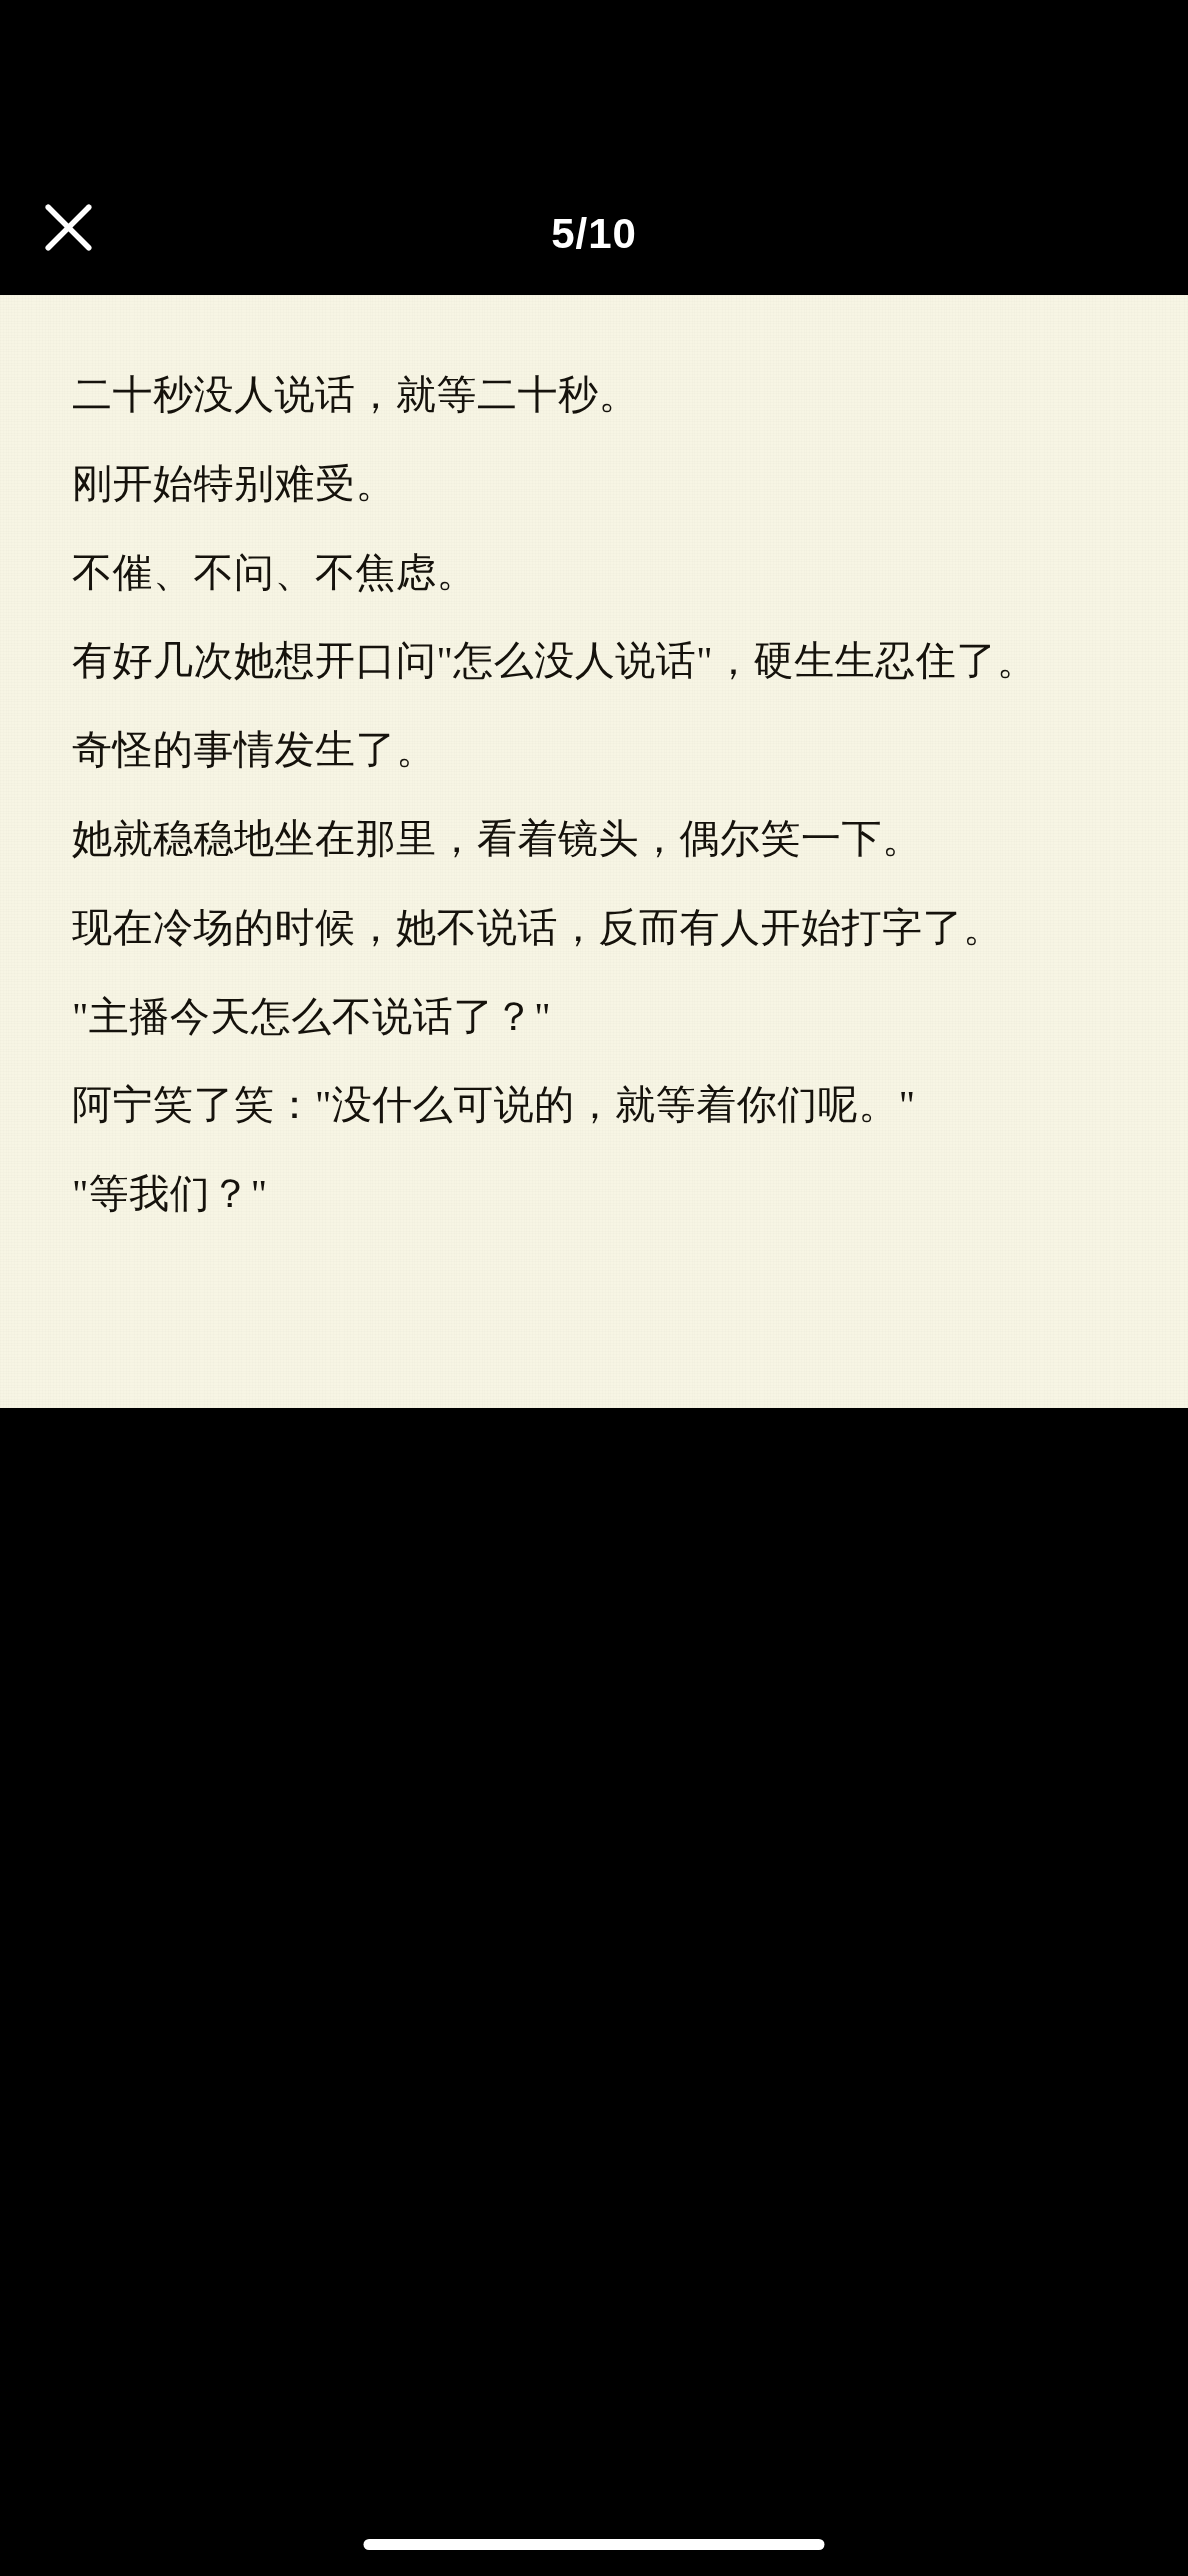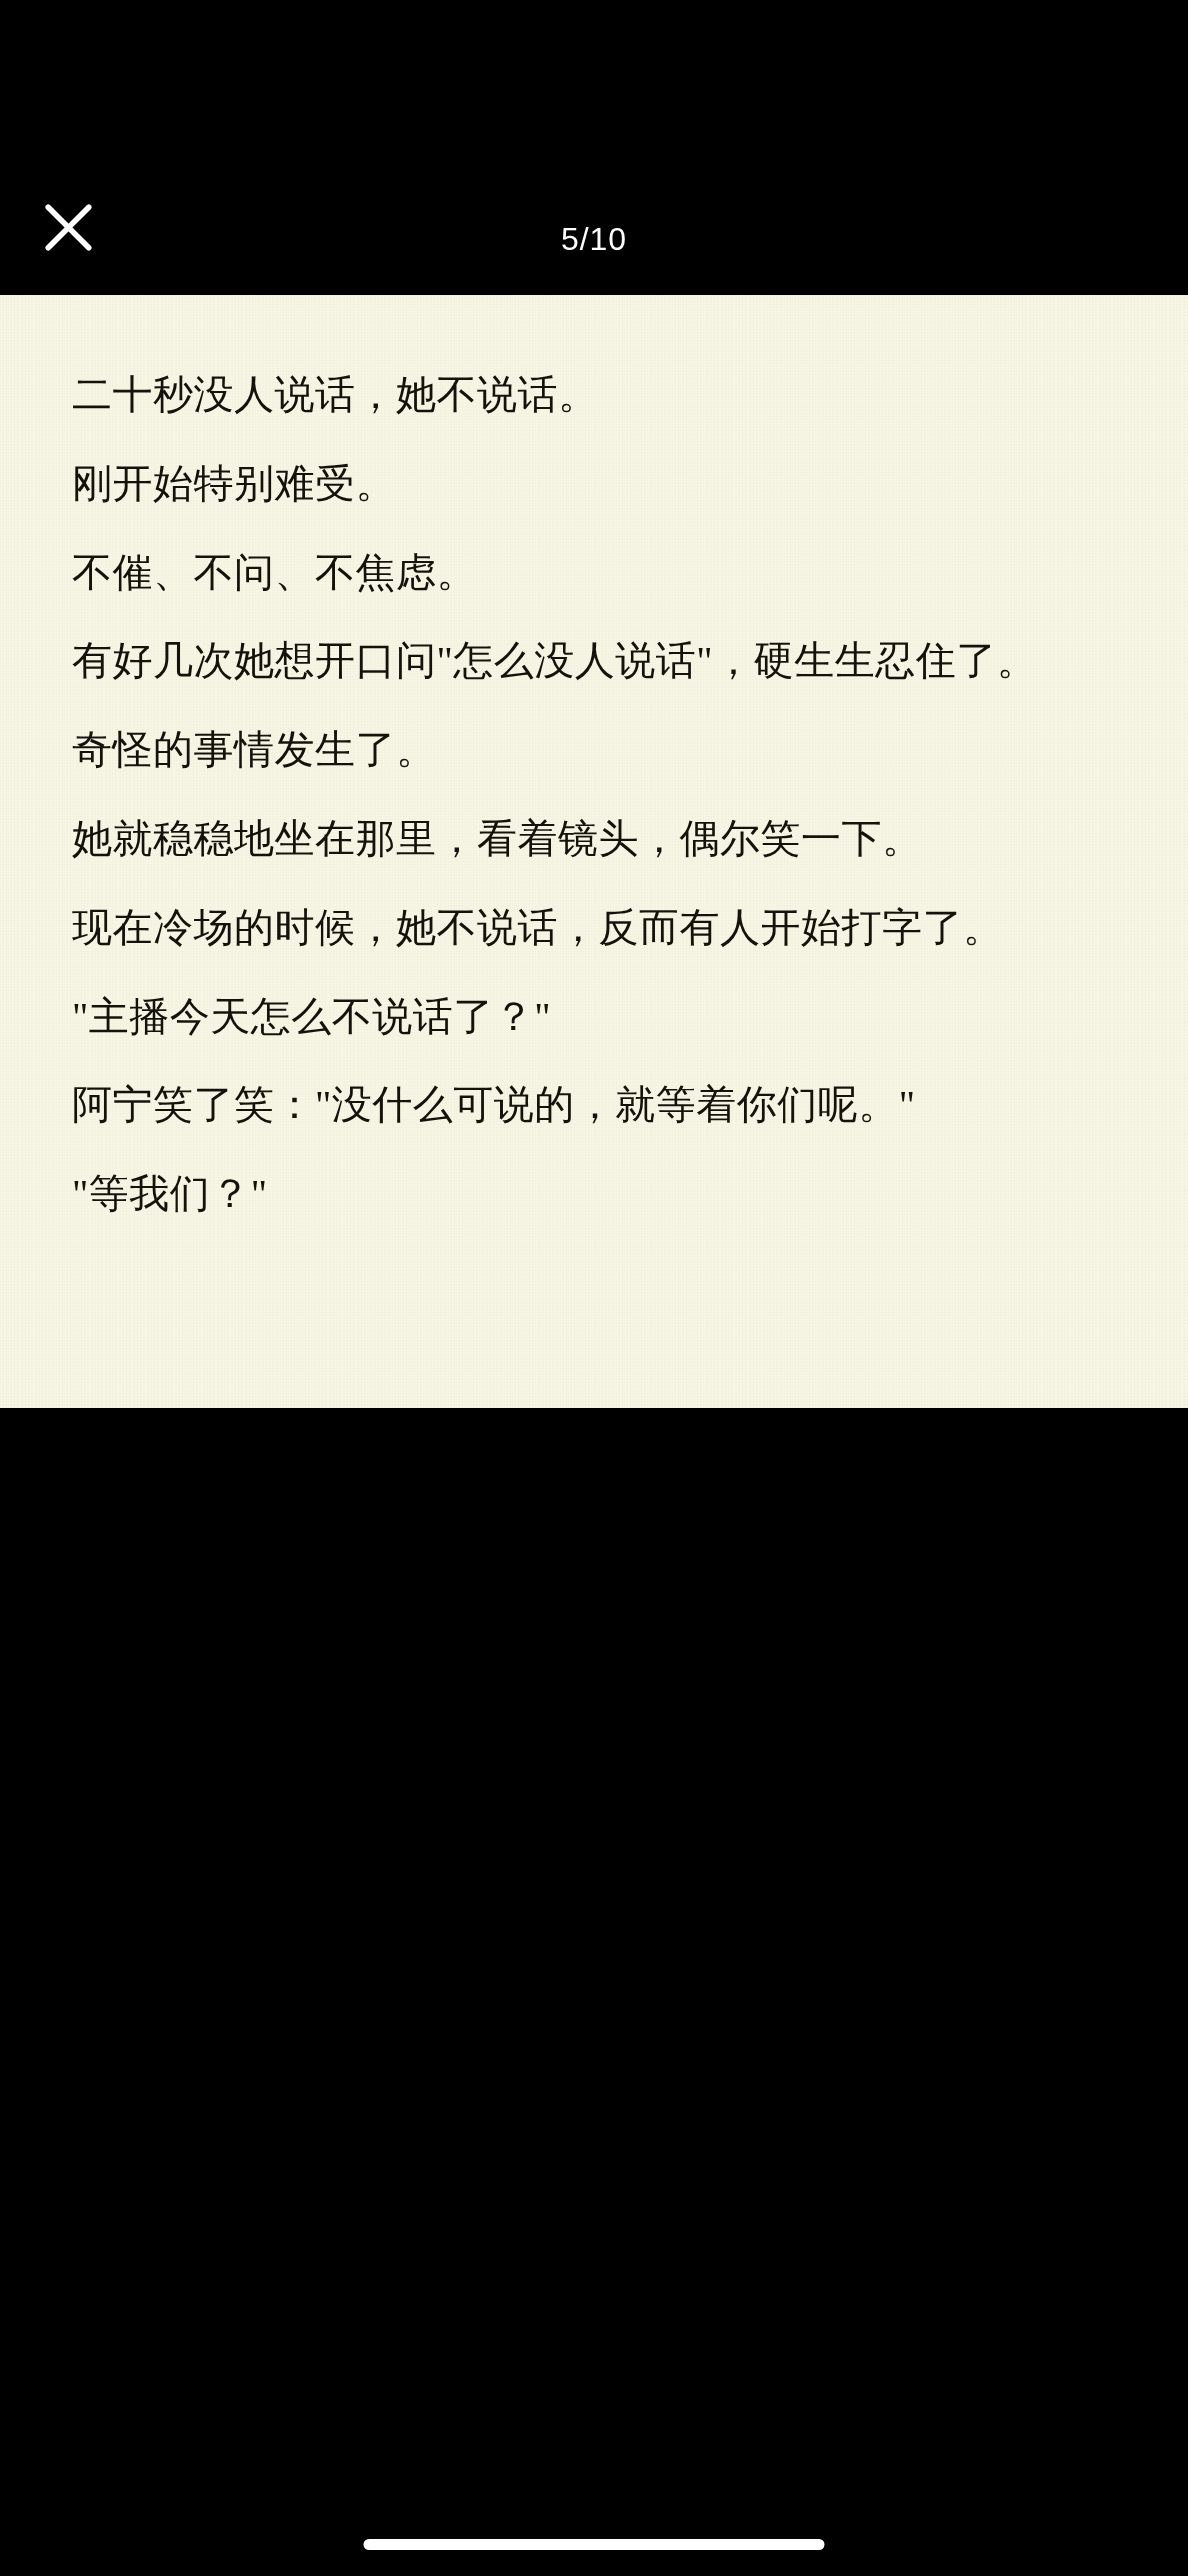--- a/index.html
+++ b/index.html
@@ -40,22 +40,22 @@
     height: 70px;
     display: flex;
     align-items: center;
     justify-content: center;
     cursor: pointer;
   }
   .close-btn svg { display: block; }
   .page-indicator {
     font-family: "Liberation Sans", sans-serif;
     color: #ffffff;
-    font-size: 32px;
-    font-weight: 400;
+    font-size: 42px;
+    font-weight: 700;
     letter-spacing: 0.9px;
     margin-bottom: 37px;
   }
 
   
   .reader {
     flex: 0 0 1113px;
     height: 1113px;
     background: #f7f5e4;
     background-image:
@@ -103,21 +103,21 @@
         <svg width="59" height="59" viewBox="0 0 64 64" aria-hidden="true">
           <line x1="10" y1="10" x2="54" y2="54" stroke="#ffffff" stroke-width="6" stroke-linecap="round"></line>
           <line x1="54" y1="10" x2="10" y2="54" stroke="#ffffff" stroke-width="6" stroke-linecap="round"></line>
         </svg>
       </span>
     </div>
     <div class="page-indicator">5/10</div>
   </div>
 
   <div class="reader">
-    <p class="para">二十秒没人说话，她不说话。</p>
+    <p class="para">二十秒没人说话，就等二十秒。</p>
     <p class="para">刚开始特别难受。</p>
     <p class="para">不催、不问、不焦虑。</p>
     <p class="para">有好几次她想开口问"怎么没人说话"，硬生生忍住了。</p>
     <p class="para">奇怪的事情发生了。</p>
     <p class="para">她就稳稳地坐在那里，看着镜头，偶尔笑一下。</p>
     <p class="para">现在冷场的时候，她不说话，反而有人开始打字了。</p>
     <p class="para">"主播今天怎么不说话了？"</p>
     <p class="para">阿宁笑了笑："没什么可说的，就等着你们呢。"</p>
     <p class="para">"等我们？"</p>
 

